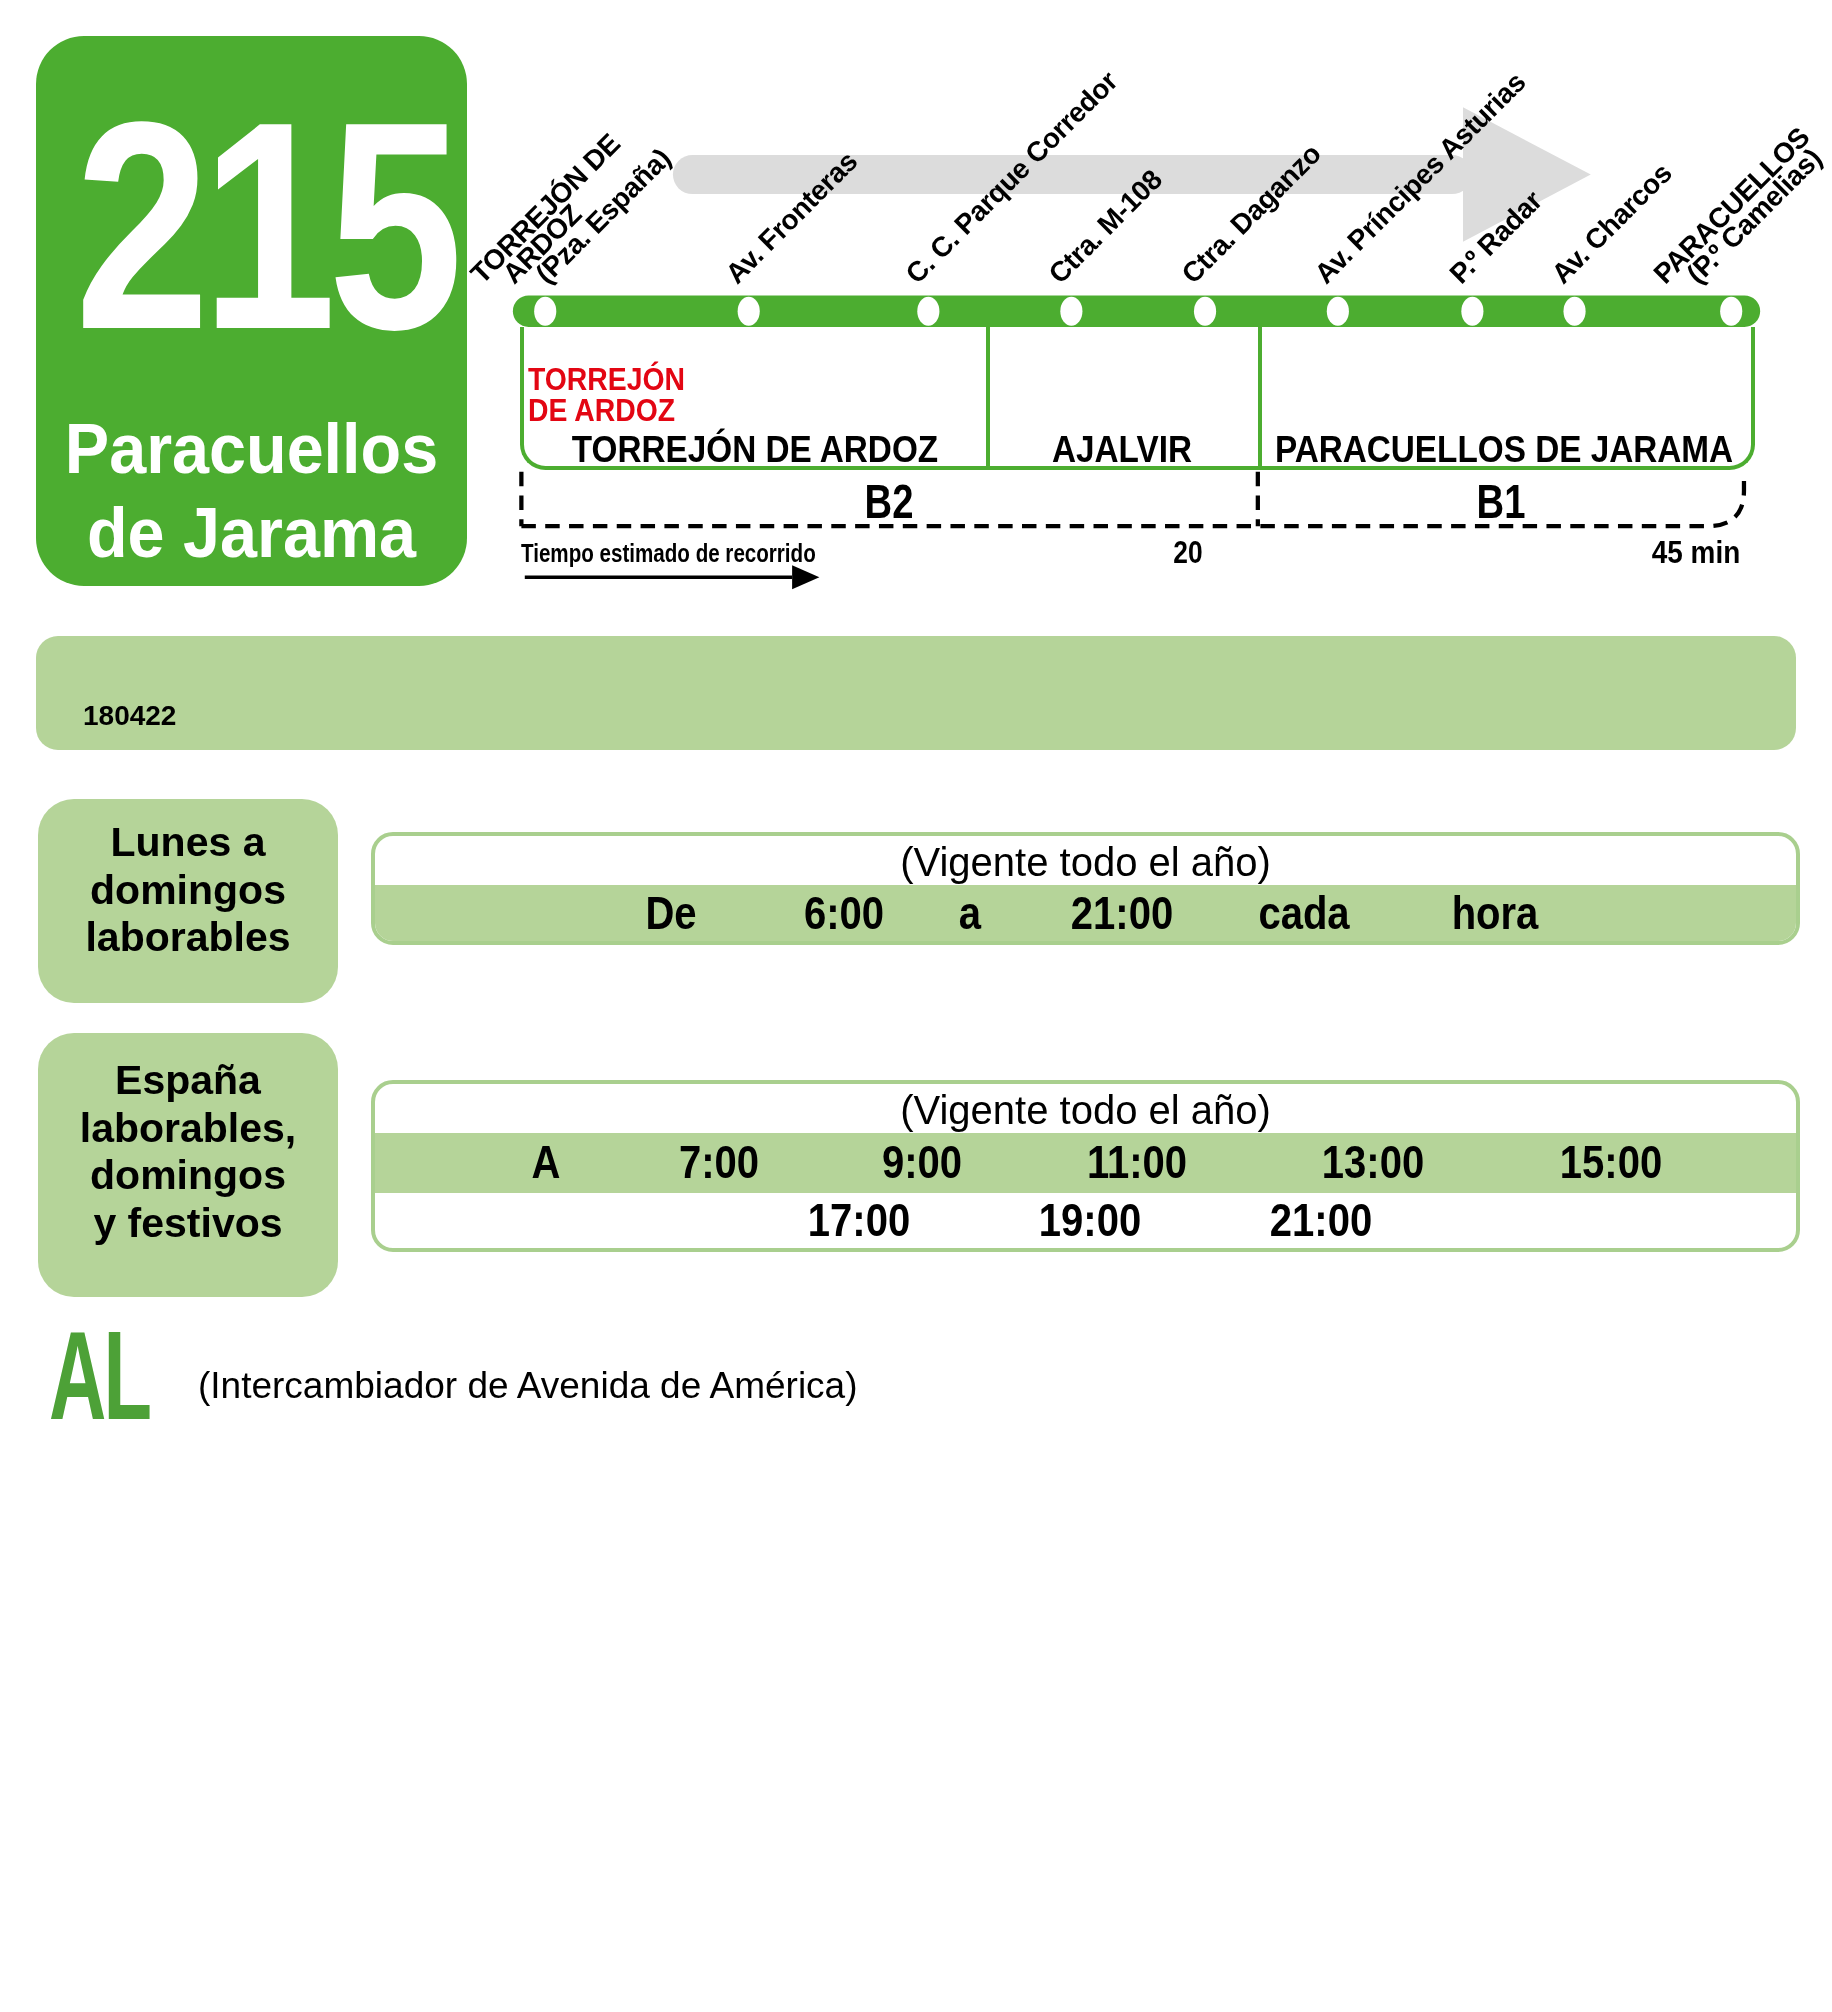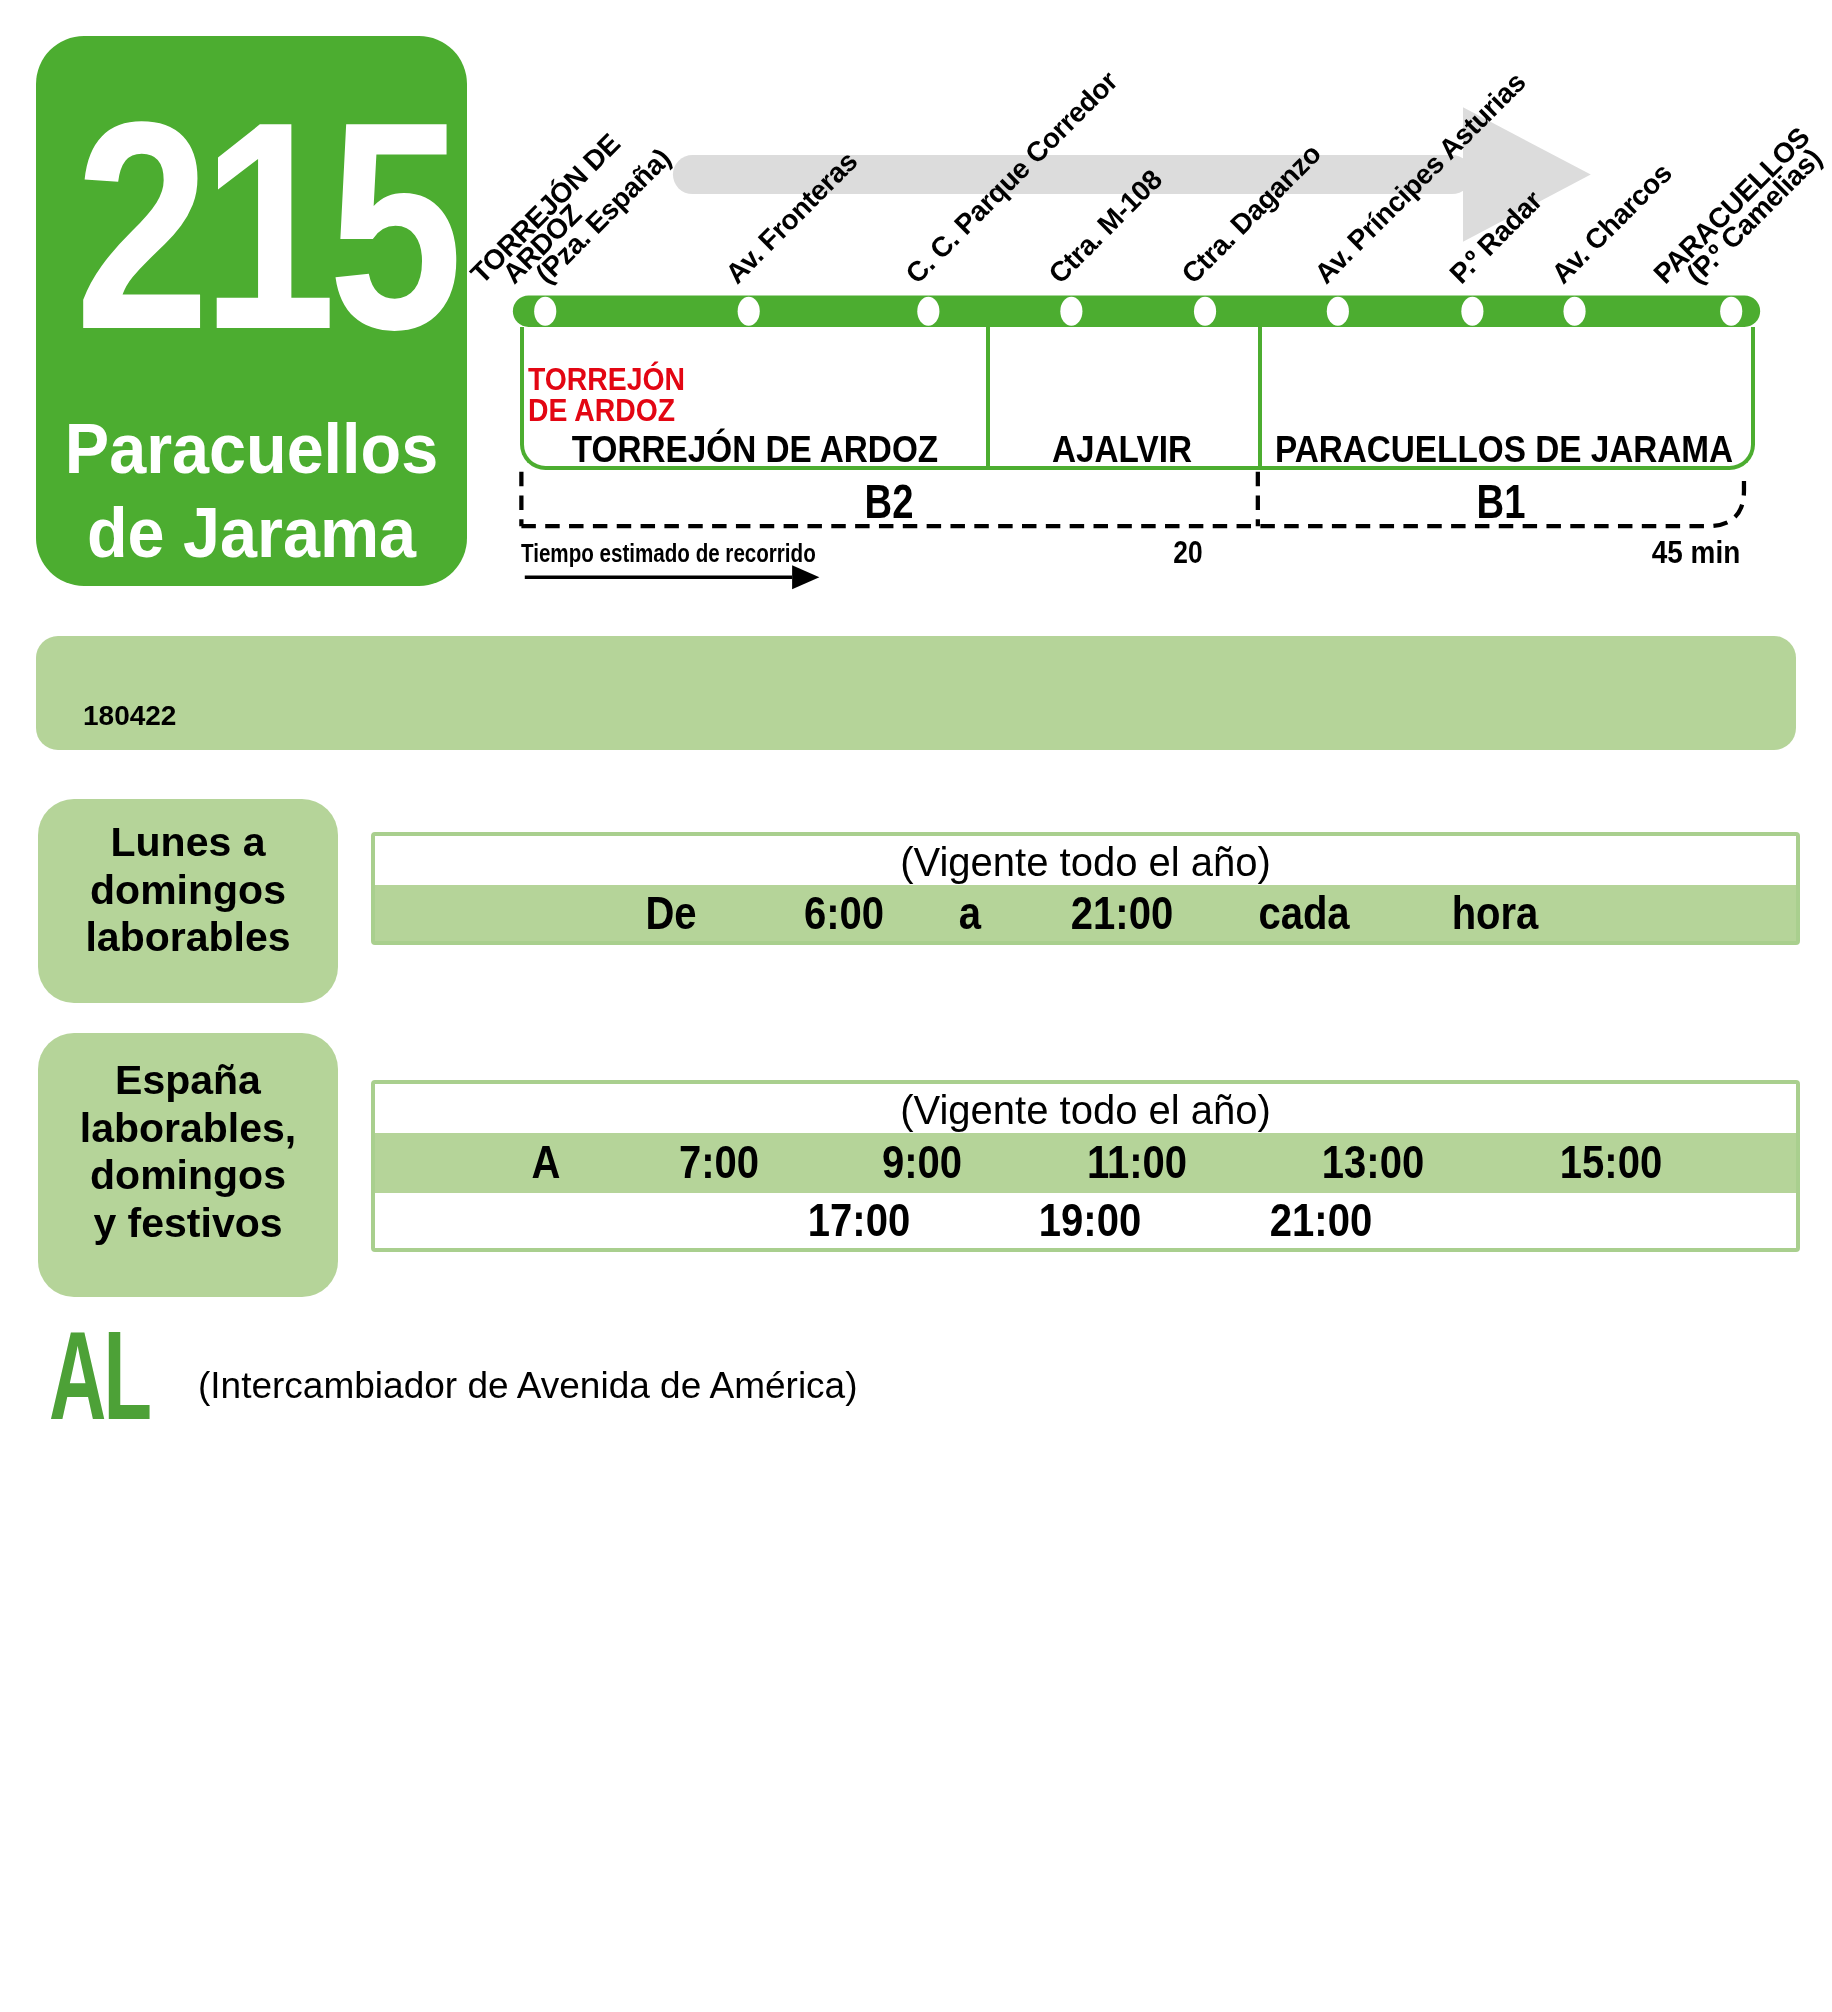--- a/index.html
+++ b/index.html
@@ -42,21 +42,21 @@
     font-size:50px;font-weight:bold;line-height:1;}
   .banner-subtitle{position:absolute;left:0;top:56px;width:100%;text-align:center;
     font-size:46px;font-weight:bold;line-height:1;}
   .banner-code{position:absolute;left:47px;top:66px;font-size:28px;font-weight:bold;line-height:1;}
   
   .daybox{position:absolute;left:38px;width:300px;background:#b5d499;border-radius:36px;
     text-align:center;font-weight:bold;font-size:41px;}
   .daybox div{line-height:1.16;}
   
   .ttable{position:absolute;left:371px;width:1421px;border:4.3px solid #a9cf8e;
-    border-radius:4px;background:#fff;overflow:hidden;}
+    border-radius:22px;background:#fff;overflow:hidden;}
   .validity{position:absolute;left:0;width:100%;top:0;height:49px;text-align:center;
     font-size:40px;font-weight:400;line-height:53px;}
   .greenrow{position:absolute;left:0;width:100%;background:#b5d499;}
   .cell{position:absolute;transform:translate(-50%,-50%) scaleX(.87);
     font-size:46px;font-weight:bold;white-space:nowrap;line-height:1;}
   
   .alsa-logo{position:absolute;left:49px;top:1313px;font-size:126px;font-weight:bold;
     color:#4da137;line-height:1;transform:scaleX(.63);transform-origin:0 0;letter-spacing:-4.3px;}
   .addr{position:absolute;left:198px;font-size:37px;line-height:1;white-space:nowrap;}
   .phone{position:absolute;left:198px;top:1448px;font-size:44px;font-weight:bold;line-height:1;}

